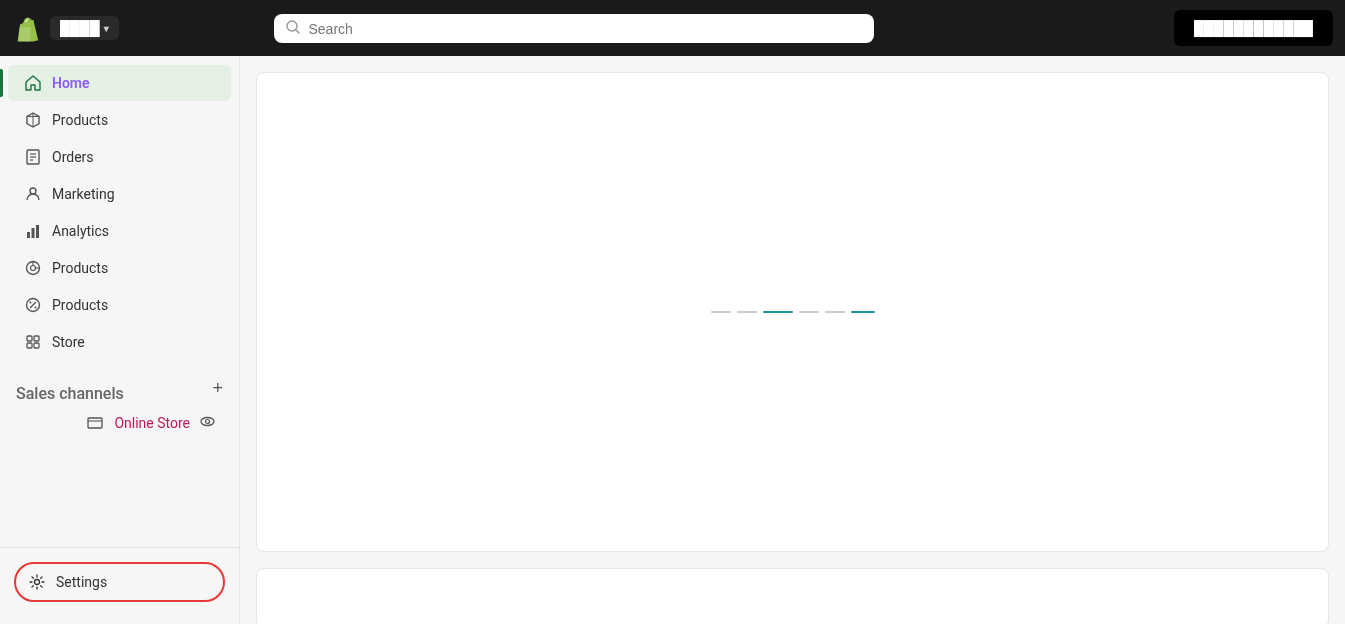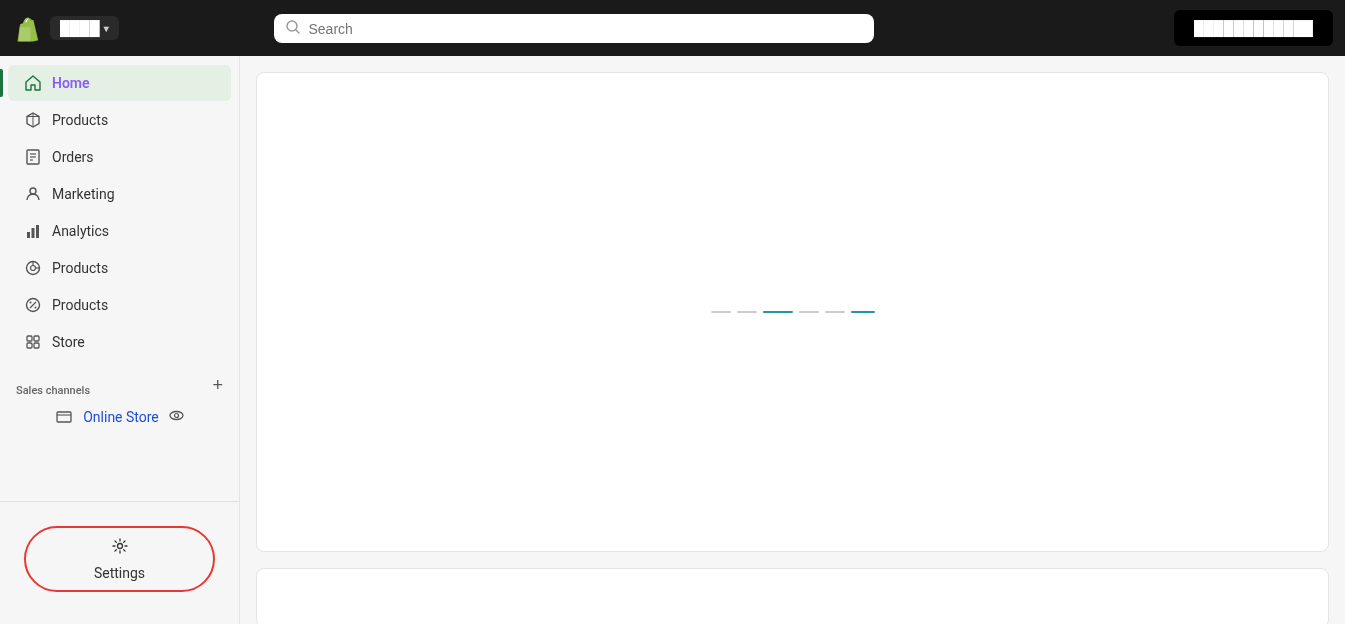--- a/index.html
+++ b/index.html
@@ -161,21 +161,21 @@
     .sidebar-section {
       padding: 12px 16px 4px 16px;
     }
     .sidebar-section-header {
       display: flex;
       align-items: center;
       justify-content: space-between;
       margin-bottom: 4px;
     }
     .sidebar-section-title {
-      font-size: 11px;
+      font-size: 16px;
       color: #666;
       font-weight: 500;
       margin-top: 11px;
     }
     .sidebar-section-add {
       background: none;
       border: none;
       cursor: pointer;
       color: #555;
       font-size: 18px;
@@ -184,22 +184,22 @@
       align-items: center;
     }
     .online-store-item {
       display: flex;
       align-items: center;
       gap: 10px;
       padding: 7px 8px;
       cursor: pointer;
       border-radius: 6px;
       font-size: 14px;
-      color: #1d4ed8;
-      justify-content: center;
+      color: #be185d;
+      justify-content: flex-end;
     }
     .online-store-left {
       display: flex;
       align-items: center;
       gap: 10px;
     }
     .eye-icon {
       color: #555;
       font-size: 14px;
     }
@@ -212,22 +212,21 @@
     .settings-item {
       display: flex;
       align-items: center;
       gap: 10px;
       padding: 9px 12px;
       cursor: pointer;
       border-radius: 50px;
       border: 2px solid #e53935;
       font-size: 14px;
       color: #333;
-      margin: 16px;
-      flex-direction: column;
+      margin: 6px;
     }
 
     
     .content {
       flex: 1;
       background: #f6f6f7;
       overflow-y: auto;
       padding: 16px;
       display: flex;
       flex-direction: column;

